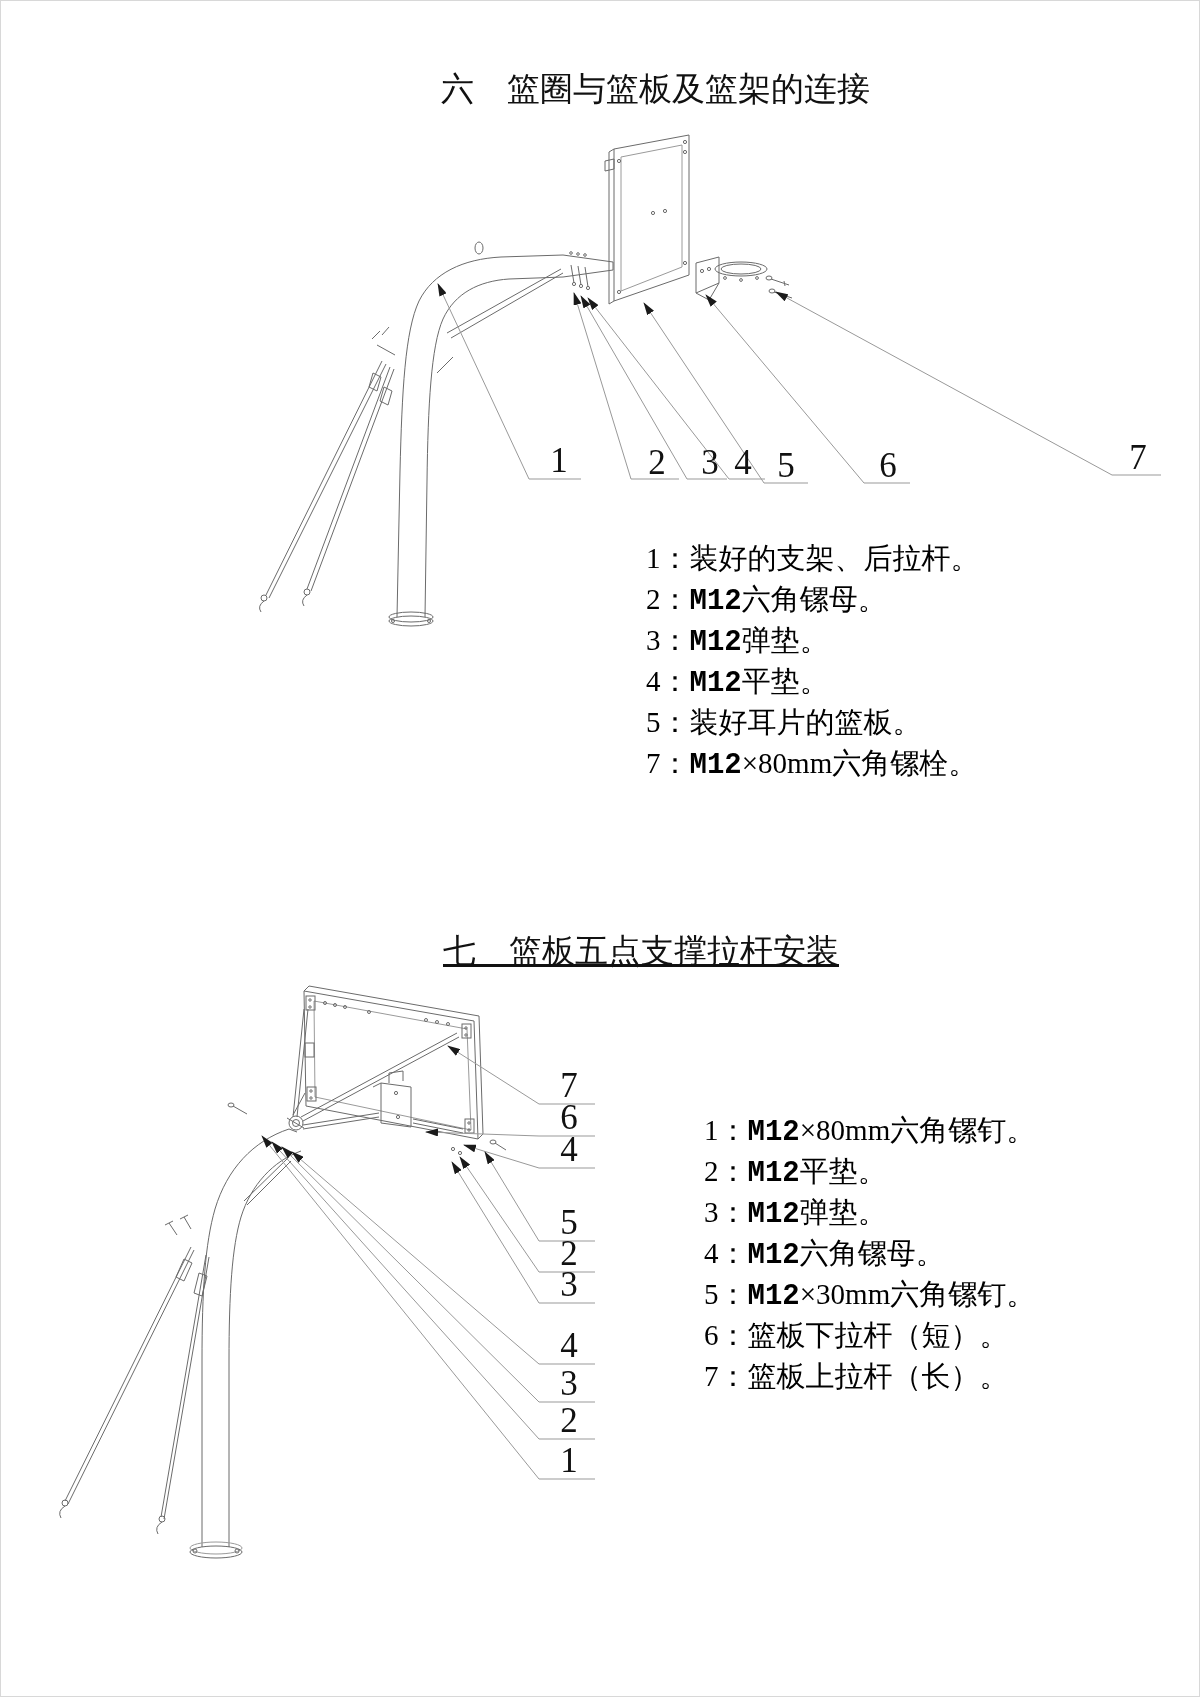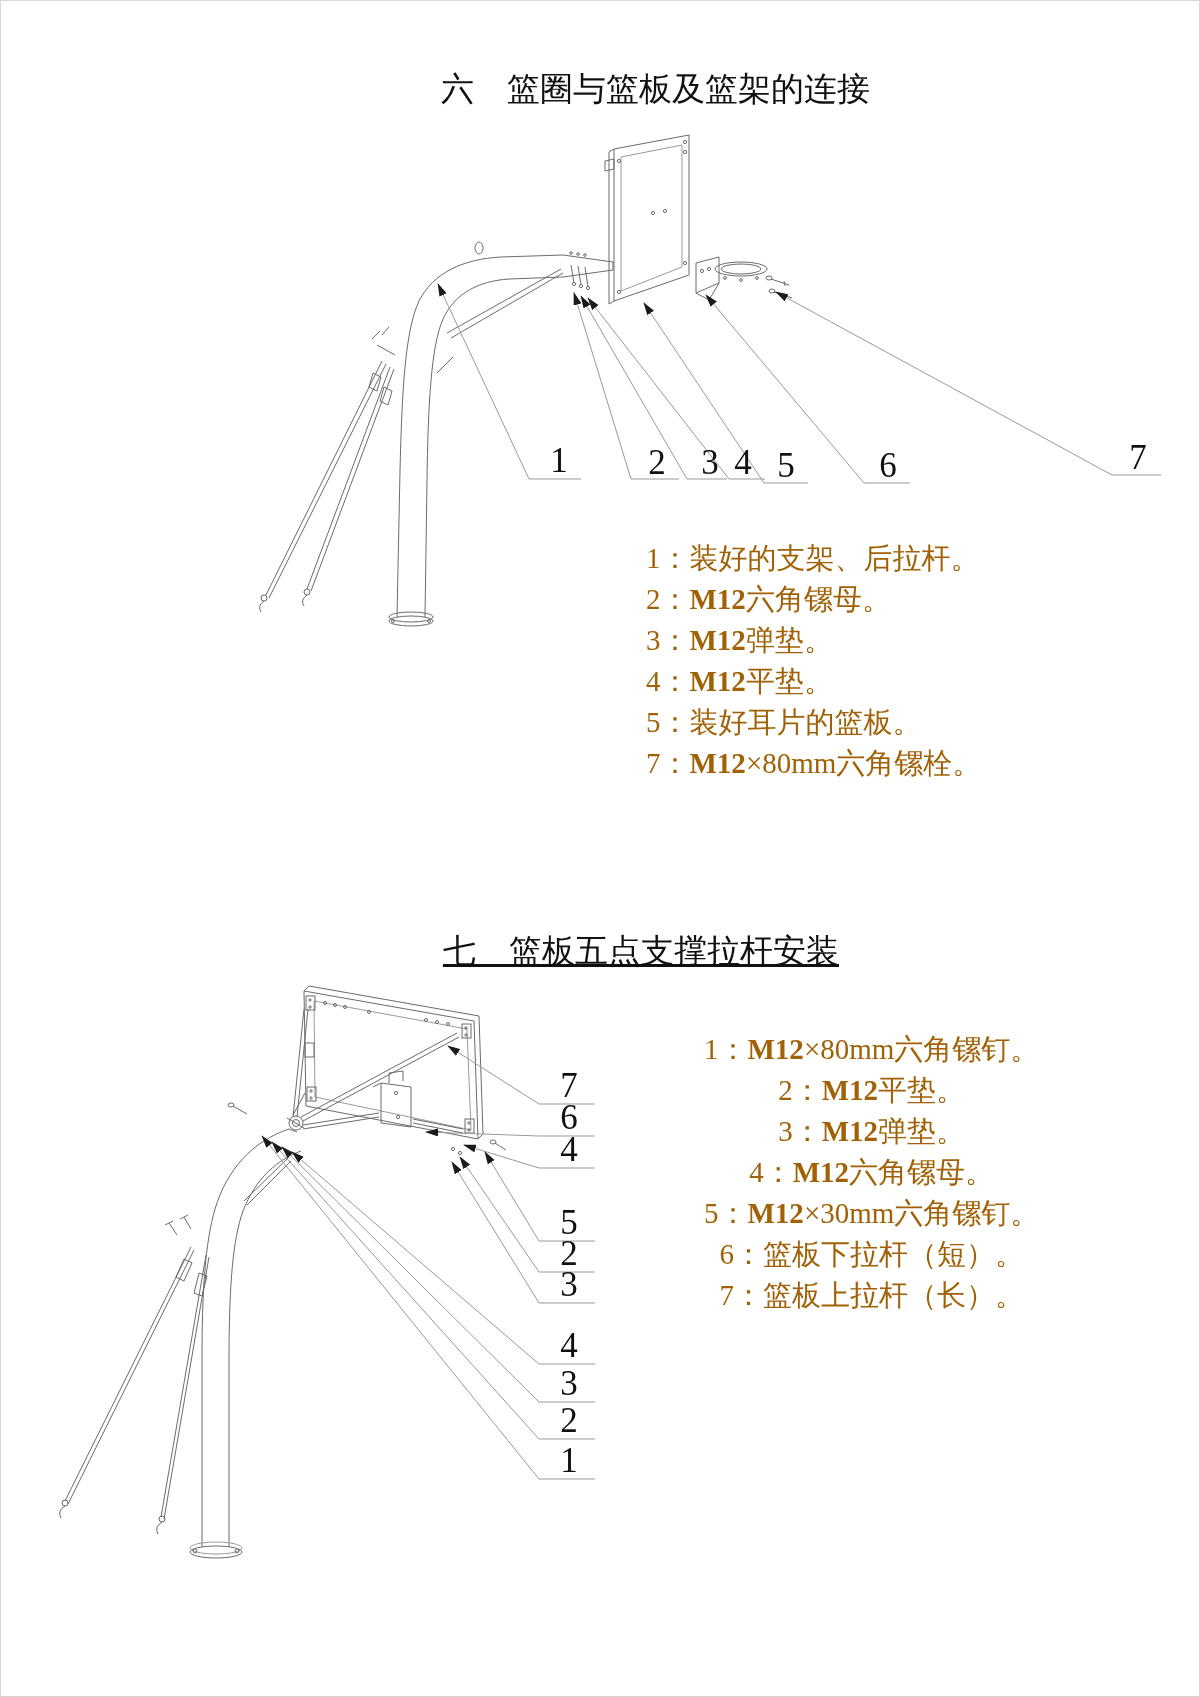--- a/index.html
+++ b/index.html
@@ -7,29 +7,29 @@
     position:relative;width:1200px;height:1697px;margin:0 auto;
     background:#ffffff;border:1px solid #d8d8d8;box-sizing:border-box;
     font-family:"Liberation Serif",serif;color:#111;overflow:hidden;
   }
   svg{position:absolute;left:0;top:0;}
   .title{
     position:absolute;font-size:33px;white-space:nowrap;color:#111;
     font-family:"Liberation Serif",serif;
   }
   .legend{
-    position:absolute;font-size:29px;line-height:41px;white-space:nowrap;color:#a16207;
+    position:absolute;font-size:29px;line-height:41px;white-space:nowrap;color:#000000;
     font-family:"Liberation Serif",serif;
   }
   .legend div{height:41px;}
   .callout{
     position:absolute;transform:translate(-50%,-50%);font-size:35px;color:#111;
     font-family:"Liberation Serif",serif;
   }
-  .lat{font-family:Liberation Serif, serif;font-weight:700;}
+  .lat{font-family:Liberation Mono, monospace;font-weight:700;}
 </style>
 </head>
 <body>
 
 <div id="page">
 
   <svg width="1200" height="1697" viewBox="0 0 1200 1697">
     <defs>
       <marker id="arr" viewBox="0 0 13 8" refX="12" refY="4" markerWidth="13" markerHeight="8" markerUnits="userSpaceOnUse" orient="auto">
         <path d="M0,0 L13,4 L0,8 z" fill="#1a1a1a"></path>
@@ -284,21 +284,21 @@
   <span class="callout" style="left:568px;top:1117px;">6</span>
   <span class="callout" style="left:568px;top:1149px;">4</span>
   <span class="callout" style="left:568px;top:1222px;">5</span>
   <span class="callout" style="left:568px;top:1253px;">2</span>
   <span class="callout" style="left:568px;top:1284px;">3</span>
   <span class="callout" style="left:568px;top:1345px;">4</span>
   <span class="callout" style="left:568px;top:1383px;">3</span>
   <span class="callout" style="left:568px;top:1420px;">2</span>
   <span class="callout" style="left:568px;top:1460px;">1</span>
 
-  <div class="legend" style="left:703px;top:1028px;text-align:center;">
+  <div class="legend" style="left:703px;top:1109px;">
     <div class="fmt">1：<span class="lat">M12</span>×80mm六角镙钉。</div>
     <div class="fmt">2：<span class="lat">M12</span>平垫。</div>
     <div class="fmt">3：<span class="lat">M12</span>弹垫。</div>
     <div class="fmt">4：<span class="lat">M12</span>六角镙母。</div>
     <div class="fmt">5：<span class="lat">M12</span>×30mm六角镙钉。</div>
     <div class="fmt">6：篮板下拉杆（短）。</div>
     <div class="fmt">7：篮板上拉杆（长）。</div>
   </div>
 
 </div>

